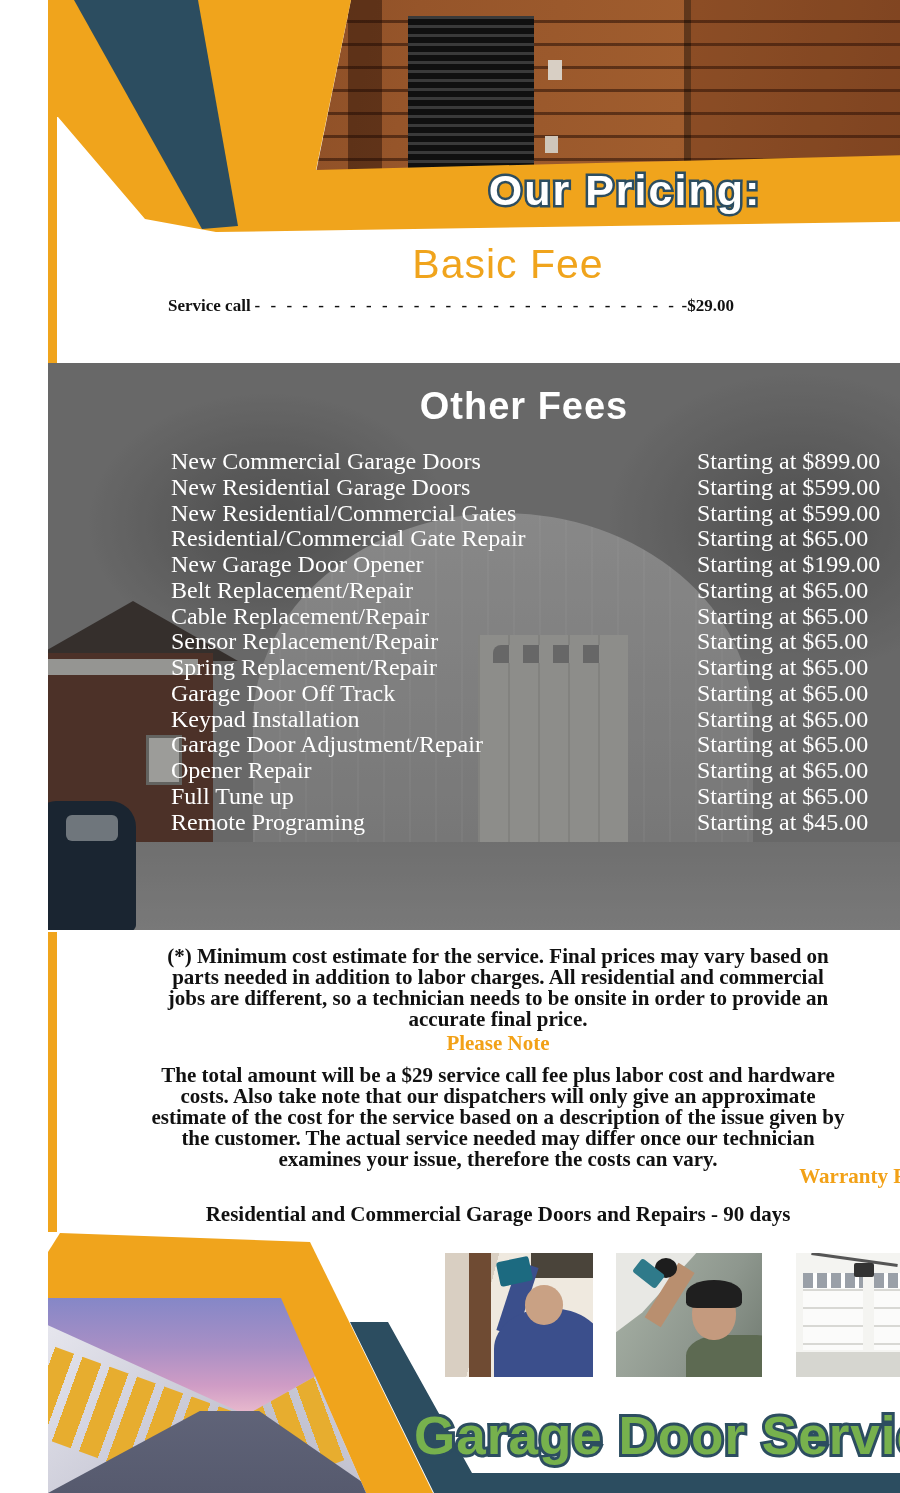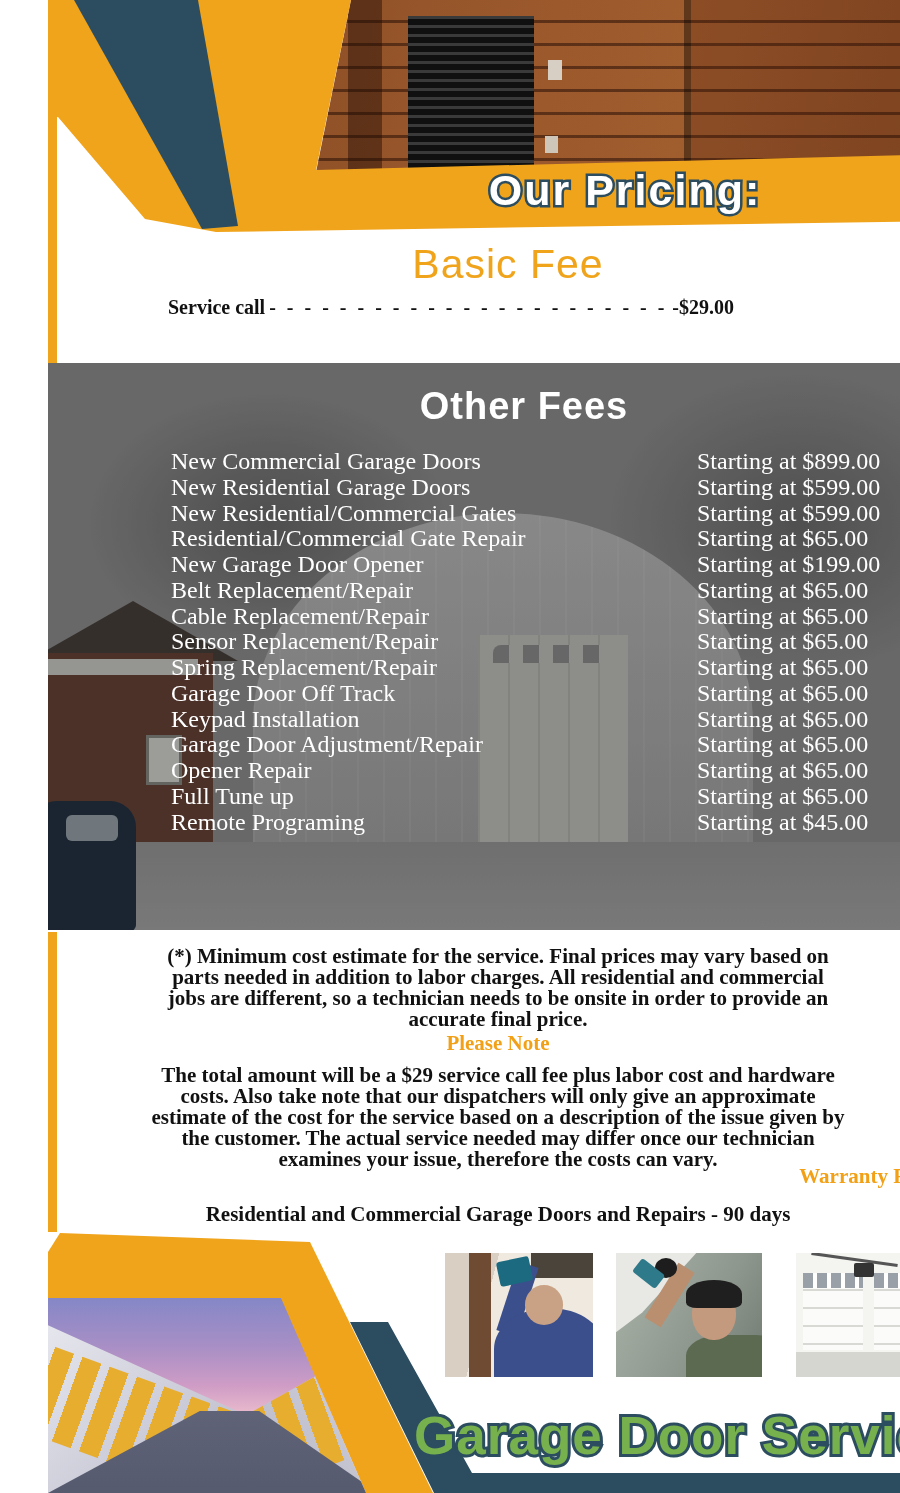--- a/index.html
+++ b/index.html
@@ -28,21 +28,21 @@
   #strip-top{left:0;top:117px;width:9px;height:246px;background:#F0A41C;z-index:3;}
   #strip-mid{left:0;top:932px;width:9px;height:300px;background:#F0A41C;z-index:3;}
 
   #pricing-title{left:577px;top:166px;transform:translateX(-50%);z-index:4;white-space:nowrap;
         font-family:"Liberation Sans",sans-serif;font-weight:bold;font-size:43px;letter-spacing:2px;
         color:#ffffff;-webkit-text-stroke:5px #2C4D60;paint-order:stroke fill;}
   #basic-heading{left:460px;top:241px;transform:translateX(-50%);z-index:4;white-space:nowrap;
         font-family:"Liberation Sans",sans-serif;font-weight:normal;font-size:41px;letter-spacing:1px;
         color:#F0A41C;}
   #service-line{left:120px;top:296px;width:566px;z-index:4;display:flex;align-items:baseline;
-        font-size:20px;font-weight:bold;color:#111;}
+        font-size:17px;font-weight:bold;color:#111;}
   #service-line .leader{flex:1;overflow:hidden;white-space:nowrap;letter-spacing:3px;margin:0 4px;}
   #service-line .price{white-space:nowrap;}
 
   
   #fees{left:0;top:363px;width:900px;height:567px;background:#8a8a8a;overflow:hidden;}
   #fees .sky{position:absolute;inset:0;background:#909090;}
   #fees .tree1{position:absolute;left:40px;top:30px;width:360px;height:260px;border-radius:50%;
         background:radial-gradient(closest-side,rgba(80,80,80,.55),rgba(80,80,80,0));}
   #fees .tree2{position:absolute;left:560px;top:10px;width:380px;height:300px;border-radius:50%;
         background:radial-gradient(closest-side,rgba(78,78,78,.5),rgba(78,78,78,0));}

